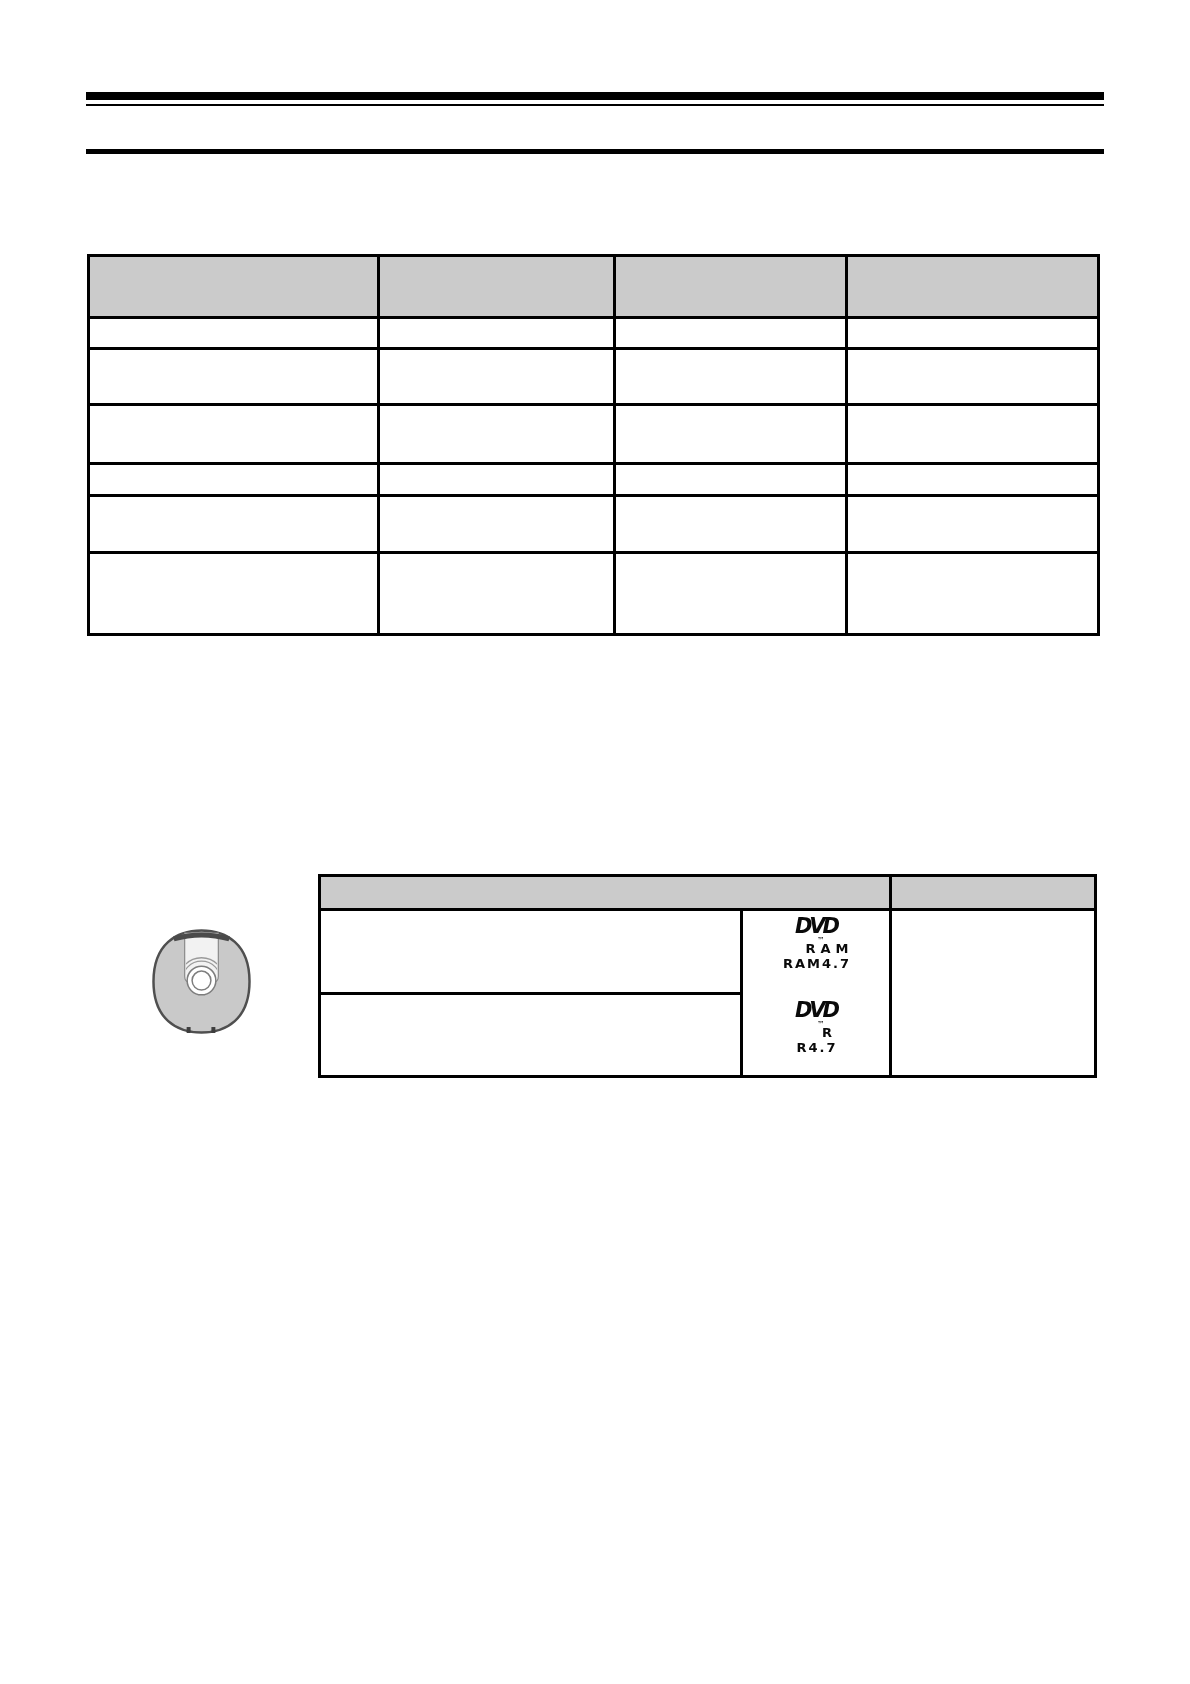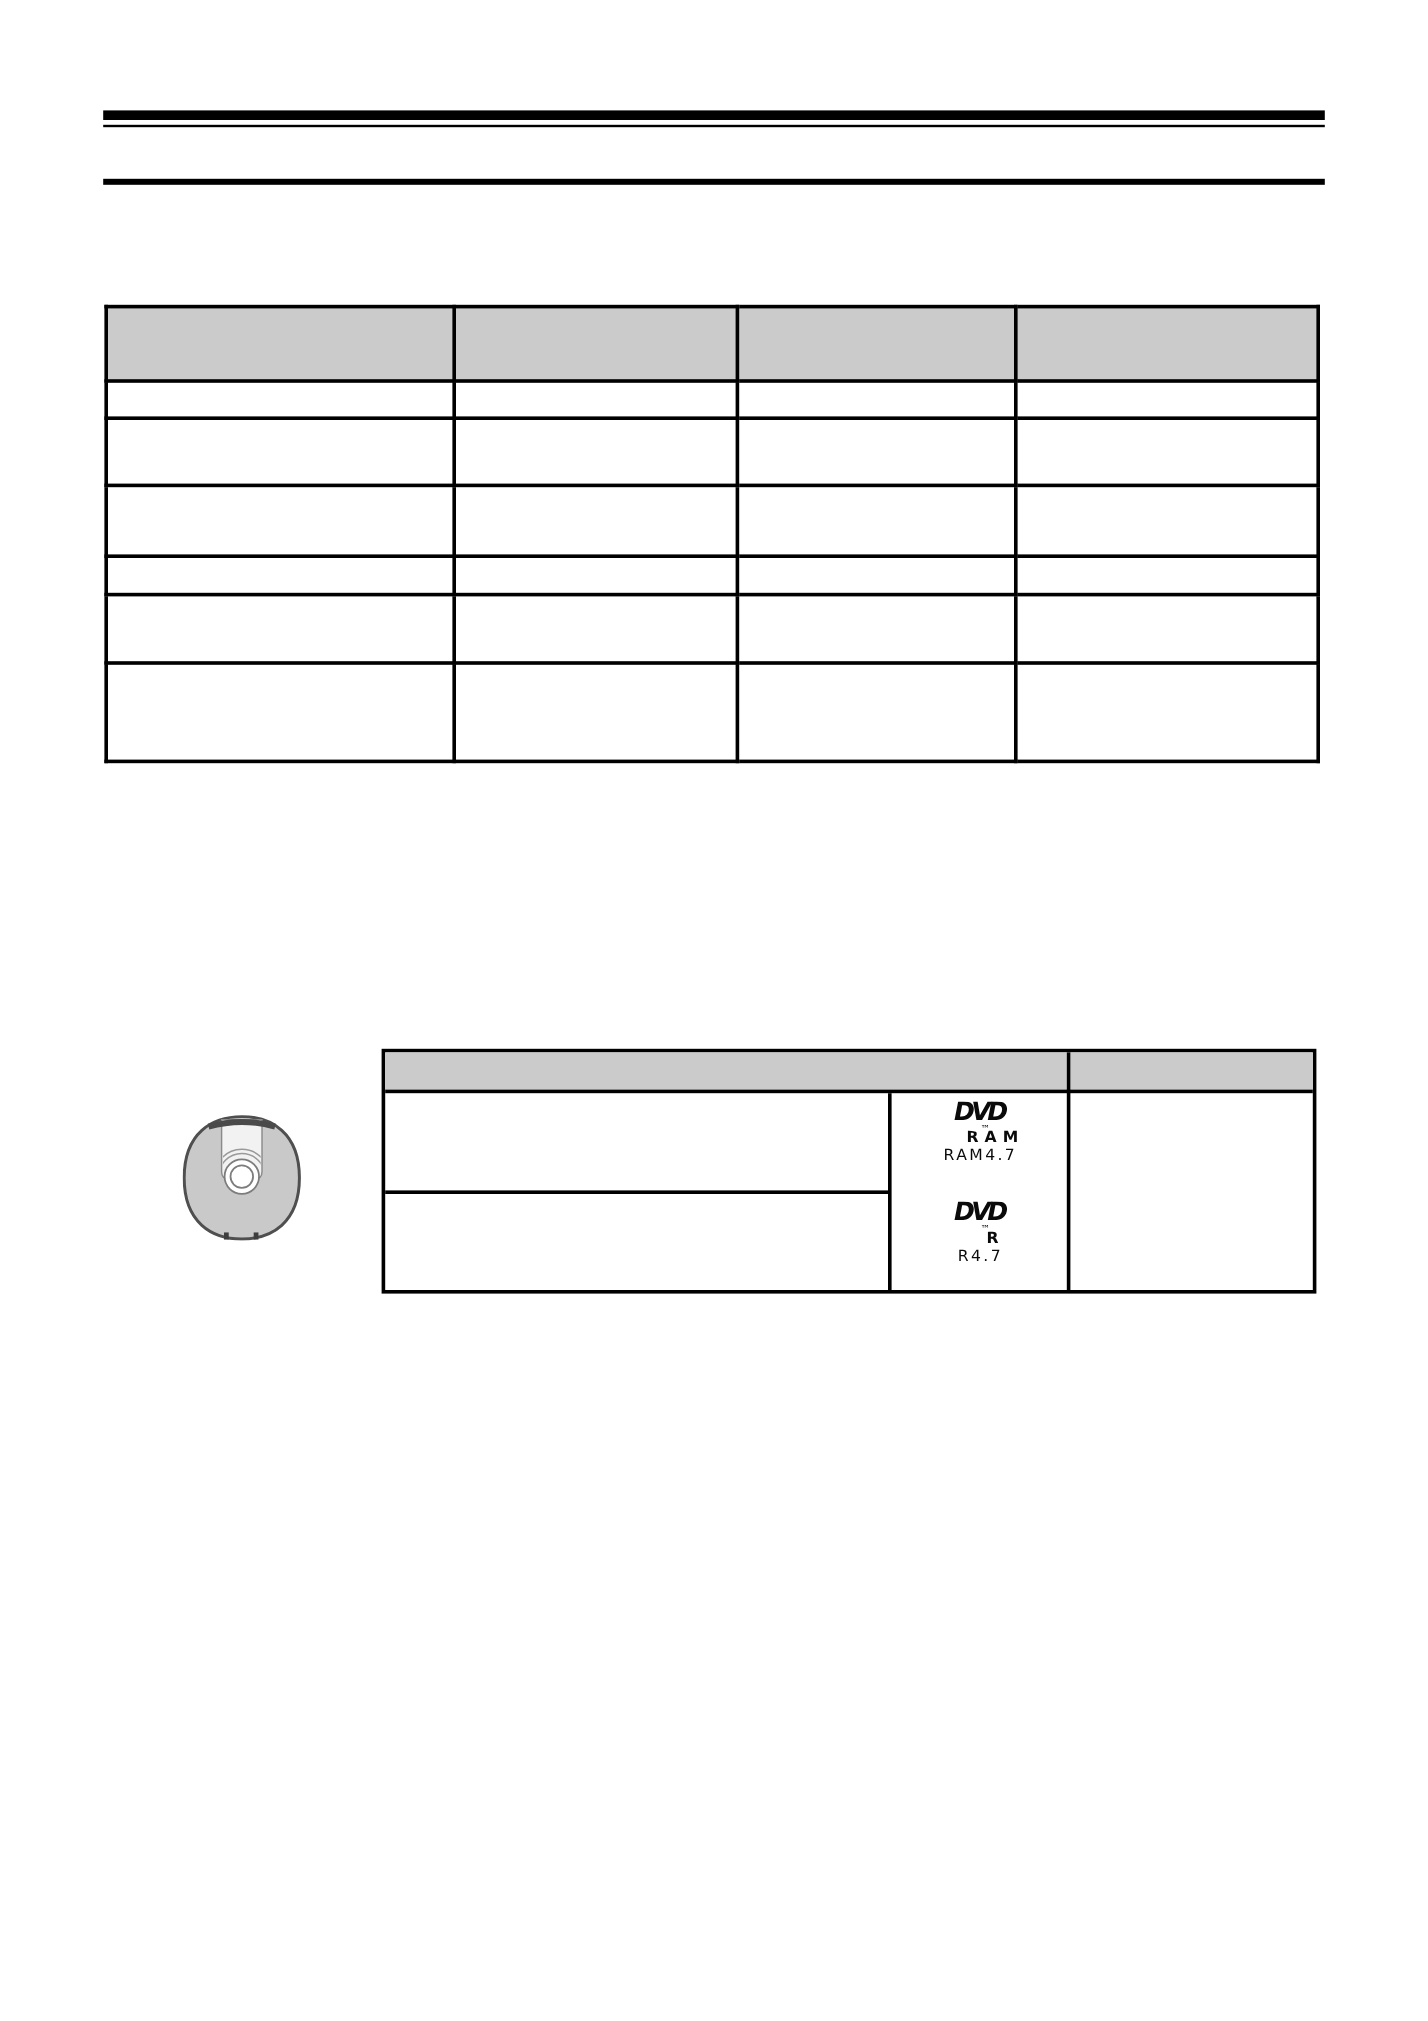--- a/index.html
+++ b/index.html
@@ -62,21 +62,21 @@
   }
   .dvd-disc-hole{
     position:absolute;left:50%;top:50%;width:20px;height:5px;margin:-2.5px 0 0 -10px;
     background:#fff;border-radius:50%;
   }
   .dvd-tm{
     position:absolute;right:-9px;top:-4px;font-size:8px;font-style:normal;
     font-weight:normal;letter-spacing:0;
   }
   .dvd-line1{display:block;font-weight:bold;font-size:13px;line-height:15px;letter-spacing:5px;margin-top:1px;text-indent:5px;padding-left:22px;}
-  .dvd-line2{display:block;font-weight:normal;font-size:13px;line-height:15px;letter-spacing:2px;text-indent:2px;}
+  .dvd-line2{display:block;font-weight:bold;font-size:13px;line-height:15px;letter-spacing:2px;text-indent:2px;}
 
   
   .cartridge{position:absolute;left:152px;top:929px;width:99px;height:105px;}
 </style>
 </head>
 <body>
 
 <div id="page">
 
   <div class="rule rule-thick"></div>

